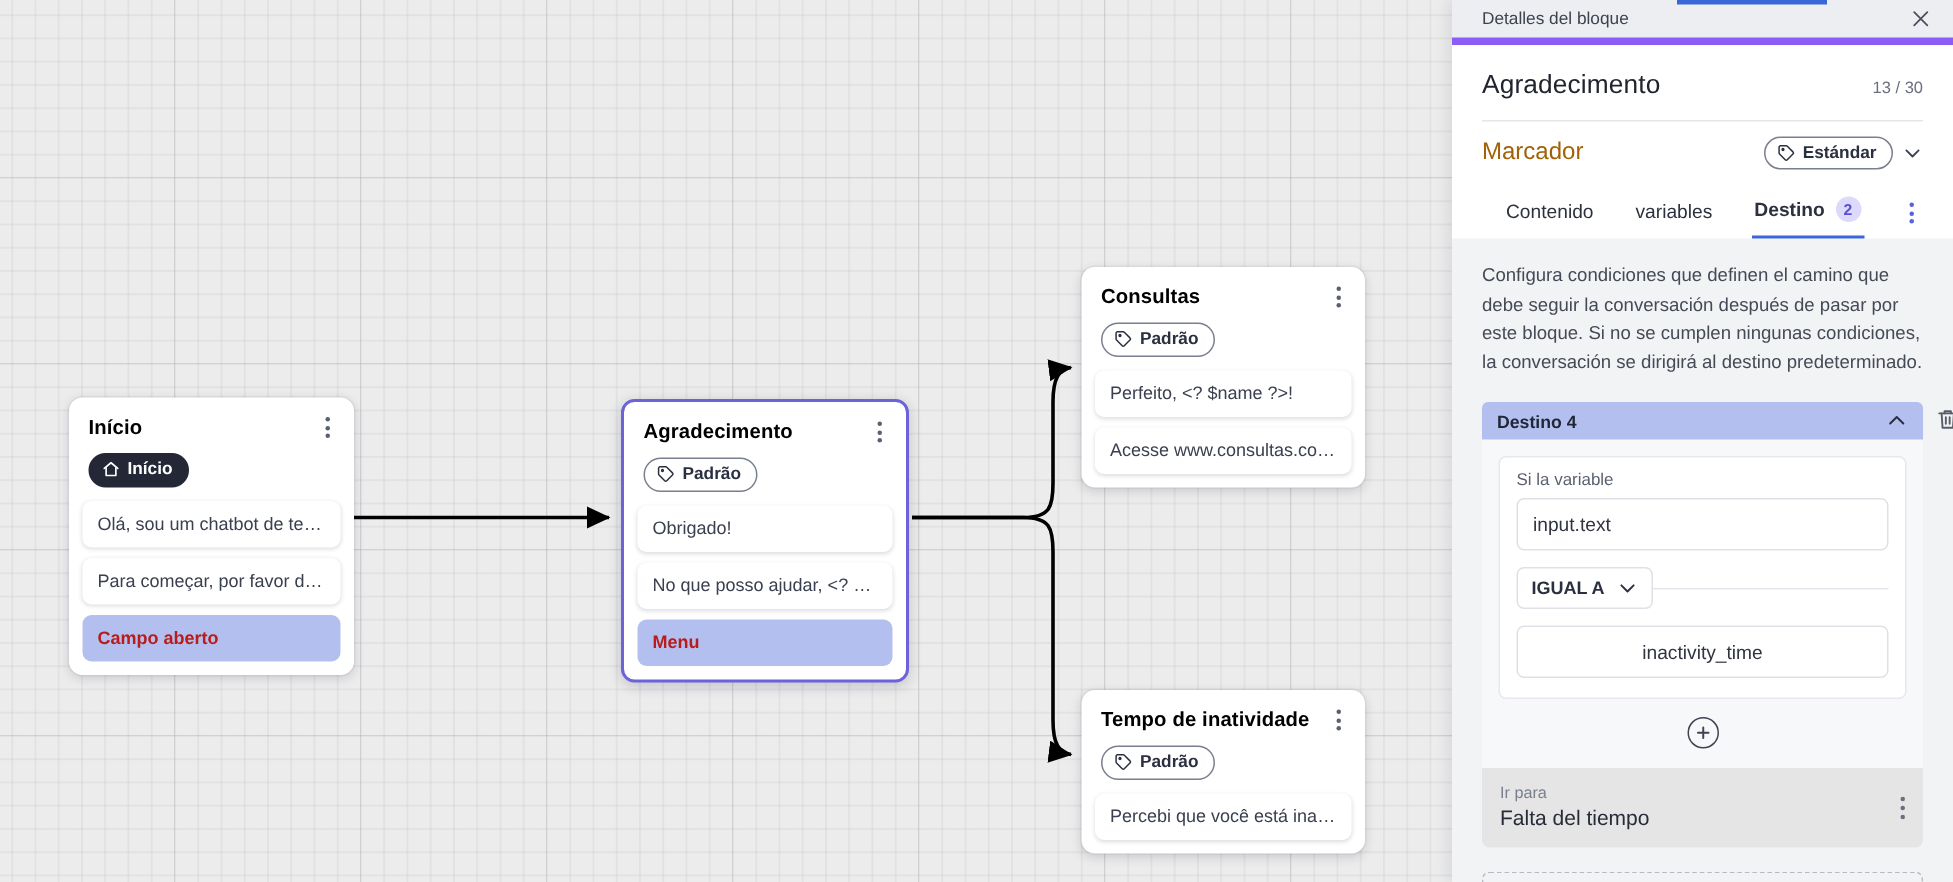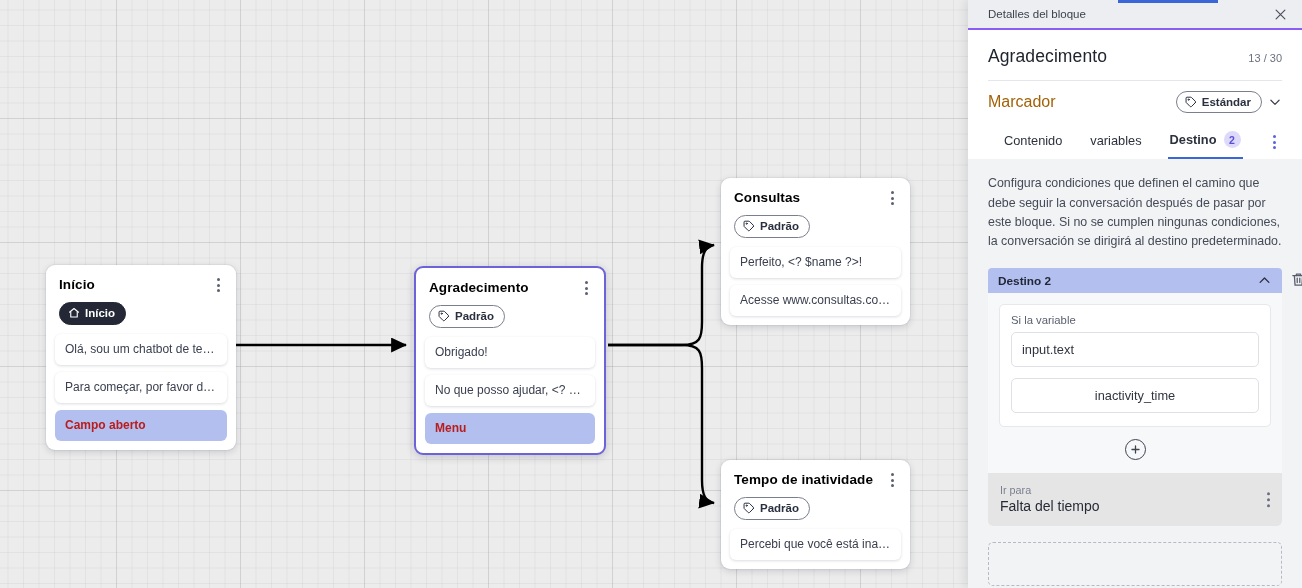--- a/index.html
+++ b/index.html
@@ -153,21 +153,21 @@
     height: 588px;
     background: #f2f3f5;
     box-shadow: -3px 0 9px rgba(20,25,50,0.10);
     display: flex;
     flex-direction: column;
   }
 
   #panel-topbar {
     height: 30px;
     background: #eceef1;
-    border-bottom: 2px solid #8b5cf6;
+    border-bottom: 5px solid #8b5cf6;
     display: flex;
     align-items: center;
     padding: 0 12px 0 20px;
     flex: none;
     position: relative;
   }
   #panel-topbar .tb-title {
     font-size: 11.5px;
     color: #3d424e;
   }
@@ -617,39 +617,47 @@
           </div>
         </div>
       </div>
 
       <div id="panel-content">
 
         <p id="dest-desc">Configura condiciones que definen el camino que debe seguir la conversación después de pasar por este bloque. Si no se cumplen ningunas condiciones, la conversación se dirigirá al destino predeterminado.</p>
 
         <div class="dest-card">
           <div class="dest-head">
-            <span class="t">Destino 2</span>
+            <span class="t">Destino 4</span>
             <span class="collapse">
               <svg width="15" height="15" viewBox="0 0 24 24" fill="none" stroke="currentColor" stroke-width="2.1" stroke-linecap="round" stroke-linejoin="round">
                 <path d="M5 15l7-7 7 7"></path>
               </svg>
             </span>
             <span class="dest-trash">
               <svg width="17" height="17" viewBox="0 0 24 24" fill="none" stroke="currentColor" stroke-width="1.8" stroke-linecap="round" stroke-linejoin="round">
                 <path d="M4 6.5h16"></path>
                 <path d="M9 6.5V4.4h6v2.1"></path>
                 <path d="M6.2 6.5 7.1 20h9.8l.9-13.5"></path>
                 <path d="M10.2 10v6.3 M13.8 10v6.3"></path>
               </svg>
             </span>
           </div>
 
           <div class="cond-box">
             <div class="cond-label">Si la variable</div>
             <input class="field" type="text" value="input.text" style="">
+            <div class="op-row">
+              <span class="op-select">
+                <span>IGUAL A</span>
+                <svg width="14" height="14" viewBox="0 0 24 24" fill="none" stroke="currentColor" stroke-width="2.2" stroke-linecap="round" stroke-linejoin="round">
+                  <path d="M5 9l7 7 7-7"></path>
+                </svg>
+              </span>
+            </div>
             <input class="field second" type="text" value="inactivity_time" style="">
           </div>
 
           <div class="plus-row">
             <span class="plus-btn">
               <svg width="13" height="13" viewBox="0 0 24 24" fill="none" stroke="currentColor" stroke-width="2.4" stroke-linecap="round">
                 <path d="M12 5.5v13 M5.5 12h13"></path>
               </svg>
             </span>
           </div>

